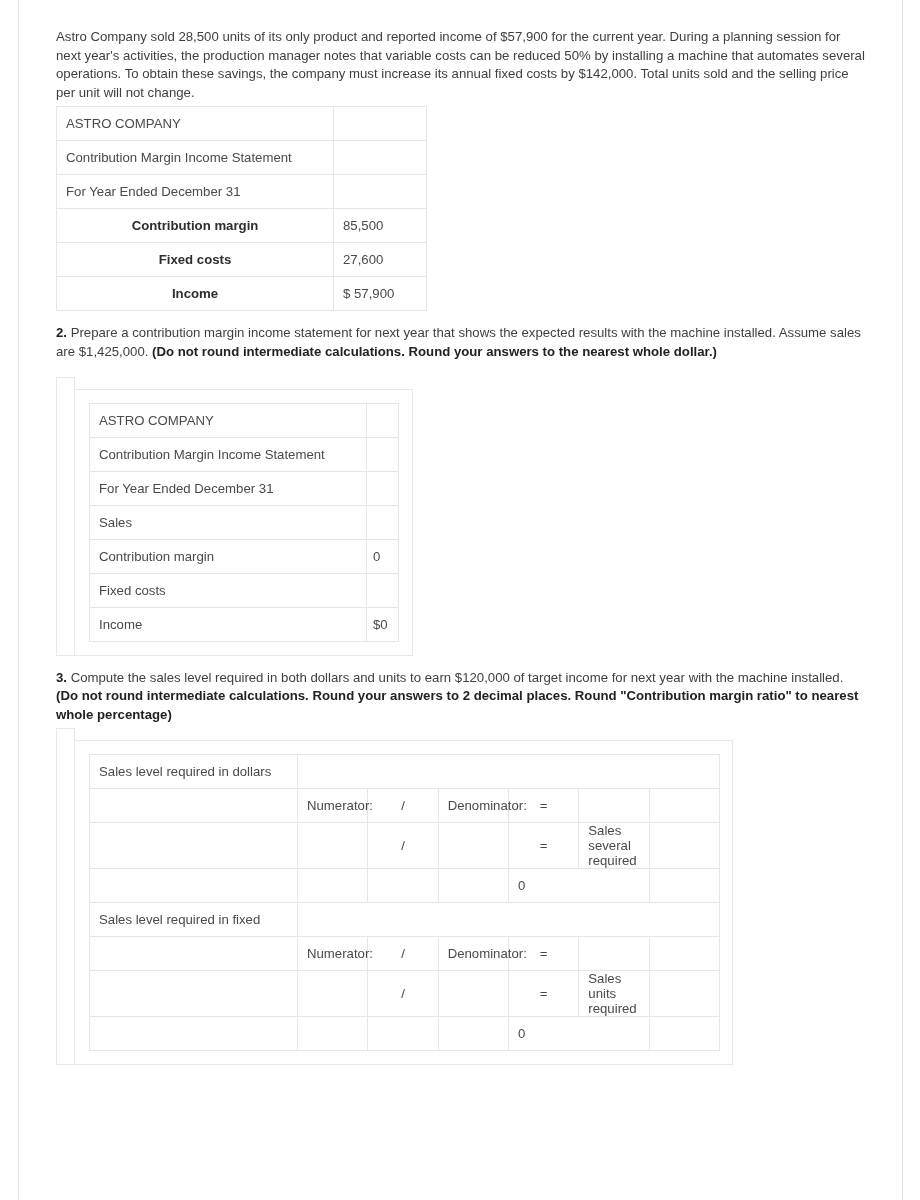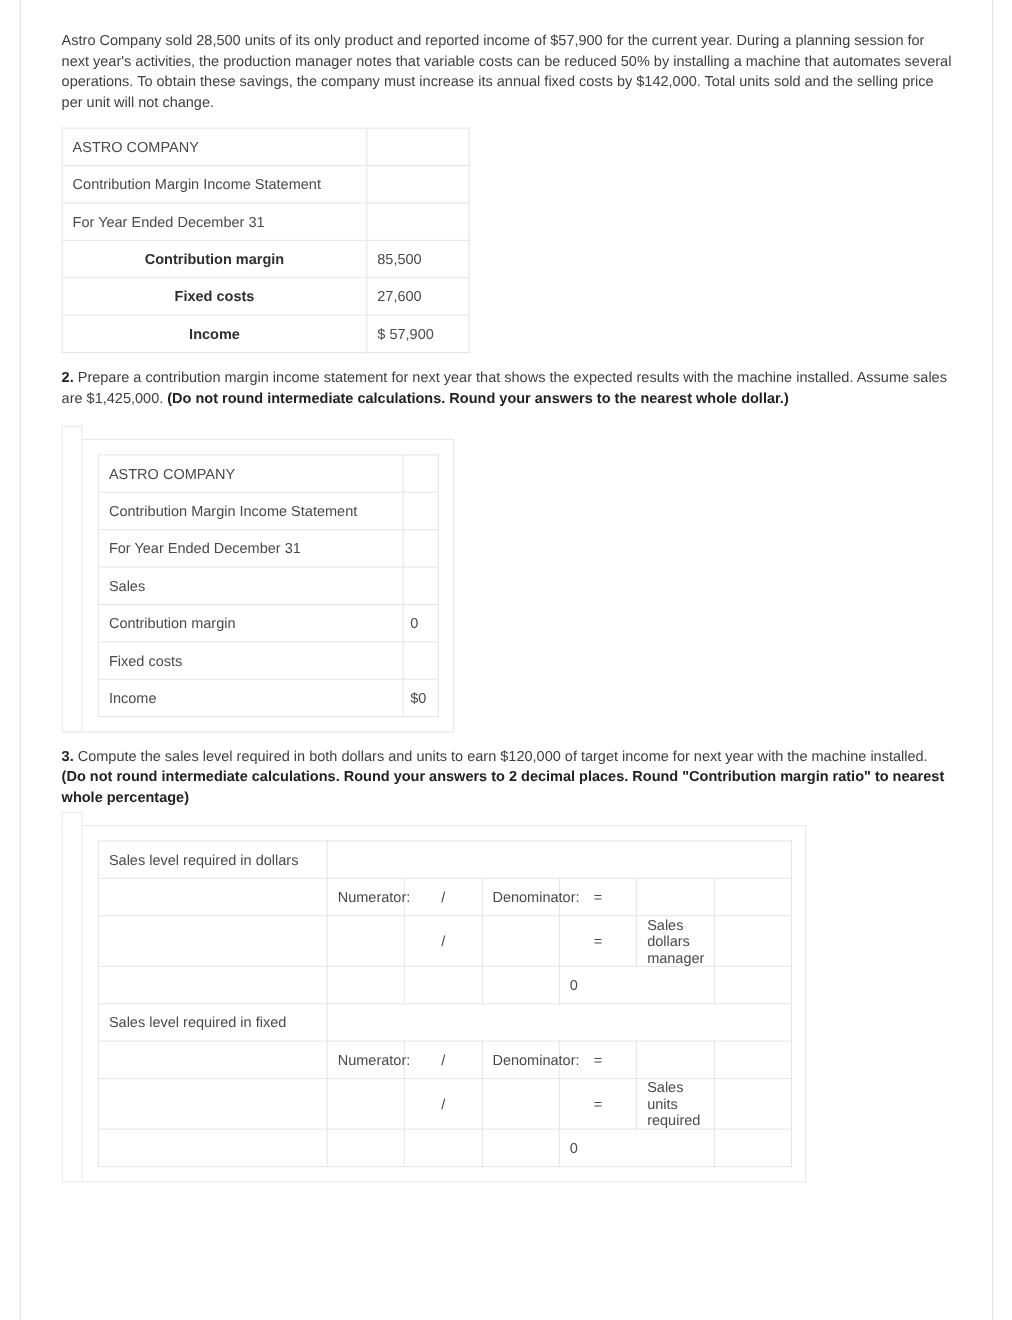--- a/index.html
+++ b/index.html
@@ -29,21 +29,21 @@
 
   
   .prose {
     font-size: 13.2px;
     line-height: 18.6px;
     color: #3f3f3f;
     margin: 0;
   }
   .prose .qnum { font-weight: 700; color: #222; }
   .prose b { font-weight: 700; color: #222; }
-  .para-intro { margin-bottom: 14px; }
+  .para-intro { margin-bottom: 4px; }
   .para-q2 { margin-top: 13px; margin-bottom: 0; }
 
   
   table.acct {
     border-collapse: collapse;
     table-layout: fixed;
     font-size: 13.2px;
     color: #4a4a4a;
   }
   table.acct td {
@@ -198,21 +198,21 @@
               <td class="c-eq">=</td>
               <td class="c-res"></td>
               <td class="blank"></td>
             </tr>
             <tr>
               <td class="c-lbl"></td>
               <td class="c-num"></td>
               <td class="c-sl">/</td>
               <td class="c-den"></td>
               <td class="c-eq">=</td>
-              <td class="c-res">Sales dollars manager</td>
+              <td class="c-res">Sales several required</td>
               <td class="blank"></td>
             </tr>
             <tr>
               <td class="c-lbl"></td>
               <td class="c-num"></td>
               <td class="c-sl"></td>
               <td class="c-den"></td>
               <td class="c-res-wide" colspan="2">0</td>
               <td class="c-tail"></td>
             </tr>

